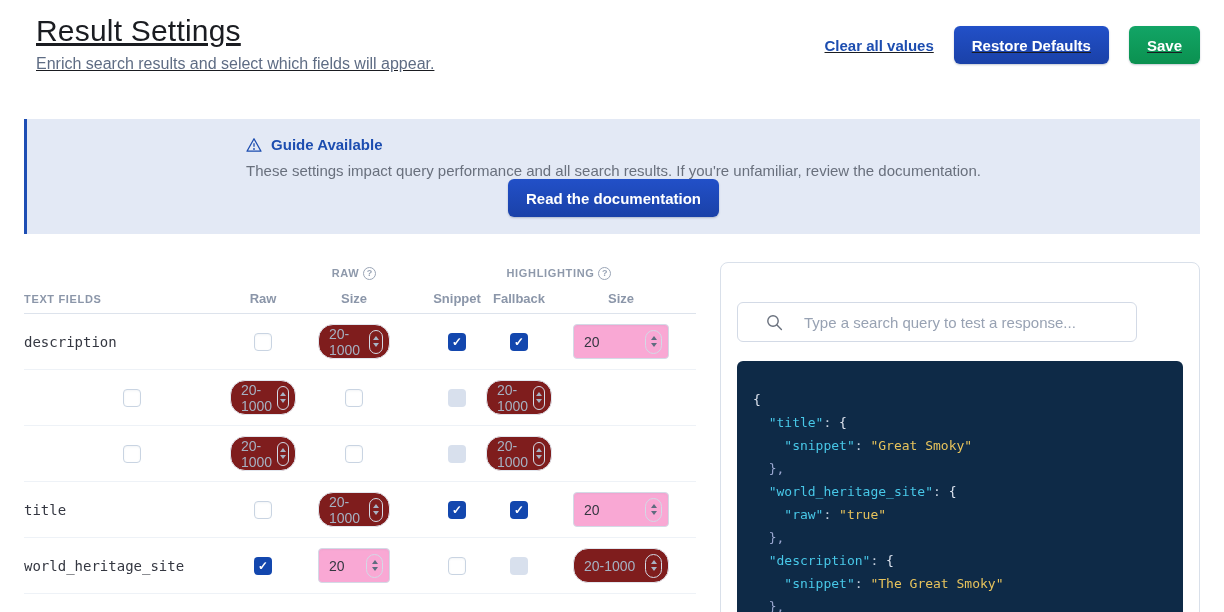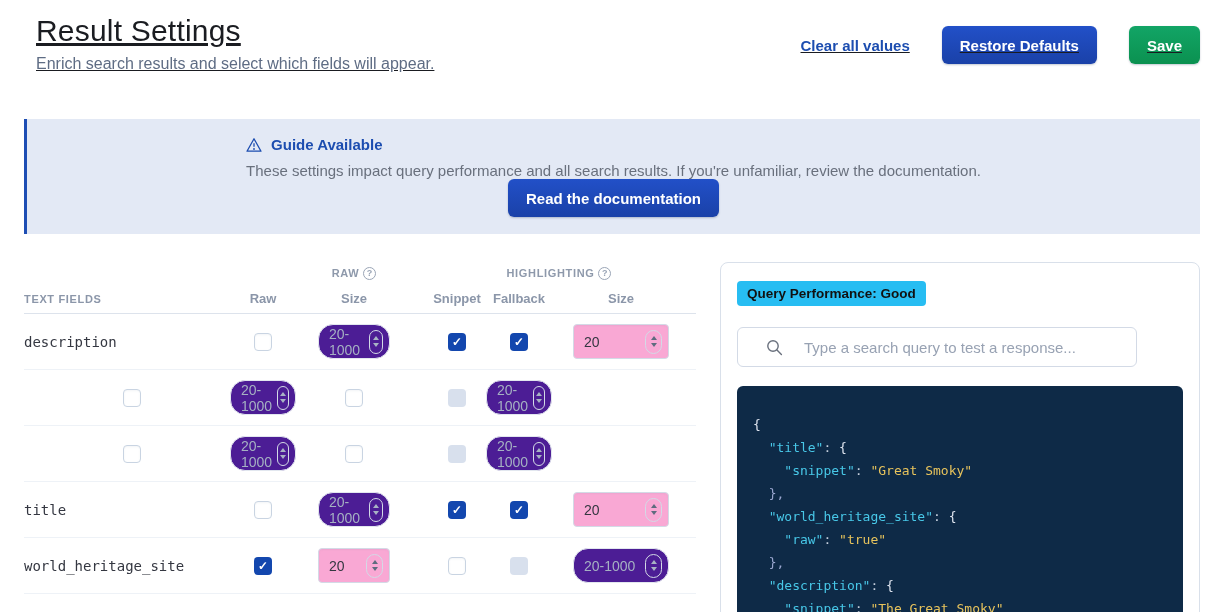--- a/index.html
+++ b/index.html
@@ -5,21 +5,21 @@
   * { margin:0; padding:0; box-sizing:border-box; }
   html,body { background:#fff; }
   .page {
     position:relative; width:1224px; height:612px; overflow:hidden;
     font-family:"Liberation Sans", sans-serif; color:#1a1c21; background:#fff;
   }
   
   .header { display:flex; justify-content:space-between; align-items:flex-start; padding:14px 24px 0 36px;text-decoration:underline; }
   .page-title { font-size:30px; font-weight:500; letter-spacing:.2px; color:#1a1c21; }
   .page-subtitle { margin-top:7px; font-size:16px; color:#5e6c84; }
-  .header-actions { display:flex; align-items:center; gap:32px; margin-top:12px; }
+  .header-actions { display:flex; align-items:center; gap:20px; margin-top:12px; }
   .link-btn { font-size:15px; font-weight:700; color:#1c4db0; cursor:pointer; text-decoration:none; }
   .btn { display:inline-flex; align-items:center; justify-content:center; height:38px; padding:0 18px;
          border:none; border-radius:6px; font-size:15px; font-weight:700; color:#fff; cursor:pointer;
          font-family:"Liberation Sans", sans-serif; box-shadow:0 1px 2px rgba(20,40,80,.25); }
   .btn-blue { background:linear-gradient(180deg,#2250c8 0%,#1a41a8 100%); }
   .btn-green { background:linear-gradient(180deg,#12a566 0%,#0b9150 100%); }
   
   .callout { margin:46px 24px 0 24px; background:#e3e9f5; border-left:3px solid #1e4eb4; padding:17px 24px;
              display:flex; justify-content:space-between; align-items:center;flex-direction:column; }
   .callout-title-row { display:flex; align-items:center; gap:9px; }
@@ -43,21 +43,21 @@
   .cb { width:18px; height:18px; border-radius:4px; display:flex; align-items:center; justify-content:center;
         font-size:12px; font-weight:700; color:#fff; cursor:pointer; }
   .cb-checked { background:#1347ae; }
   .cb-unchecked { background:#fff; border:1px solid #c9d4e2; box-shadow:inset 0 1px 2px rgba(90,110,140,.08); }
   .cb-disabled { background:#d8e0ed; }
   .numwrap { display:flex; justify-content:center; }
   .num-input { display:flex; align-items:center; justify-content:space-between; height:35px; border-radius:4px;
                background:#f9a8d4; border:1px solid #d3dae6; padding:0 6px 0 10px; cursor:text;
                box-shadow:inset 0 1px 2px rgba(90,110,140,.07); }
   .num-input.w72 { width:72px; } .num-input.w96 { width:96px; }
-  .num-input.disabled { background:#4c1d95; border-color:#e2e7ef; box-shadow:none; cursor:default;border-radius:15px; }
+  .num-input.disabled { background:#7f1d1d; border-color:#e2e7ef; box-shadow:none; cursor:default;border-radius:15px; }
   .num-input .val { font-size:14px; color:#343741; }
   .num-input .val.ph { color:#a5b1c2; }
   .spin { width:17px; height:24px; border:1px solid #d3dae6; border-radius:9px; display:flex; flex-direction:column;
           align-items:center; justify-content:center; gap:3px; background:transparent; }
   .car-up { width:0; height:0; border-left:3.5px solid transparent; border-right:3.5px solid transparent; border-bottom:4px solid #5e6b7e; }
   .car-dn { width:0; height:0; border-left:3.5px solid transparent; border-right:3.5px solid transparent; border-top:4px solid #5e6b7e; }
   .disabled .car-up { border-bottom-color:#a8b3c4; } .disabled .car-dn { border-top-color:#a8b3c4; }
   
   .panel { flex:1; border:1px solid #d9e0ea; border-radius:8px; padding:18px 16px; height:560px; background:#fff; }
   .panel-head { display:flex; justify-content:space-between; align-items:center; }
@@ -284,21 +284,20 @@
                   <span class="car-dn"></span>
                 </span>
       </div>
     </div>
   </div>
 </div>
     </div>
 
     <div class="panel">
       <div class="panel-head">
-        <div class="badge">Query Performance: Good</div>
       </div>
       <div class="searchbox">
         <span style="display:inline-flex;">
           <svg width="17" height="17" viewBox="0 0 17 17">
               <circle cx="7" cy="7" r="5.2" fill="none" stroke="#69707d" stroke-width="1.4"></circle>
               <line x1="11" y1="11" x2="15.4" y2="15.4" stroke="#69707d" stroke-width="1.4" stroke-linecap="round"></line>
             </svg>
         </span>
         <span class="ph-text">Type a search query to test a response...</span>
       </div>

